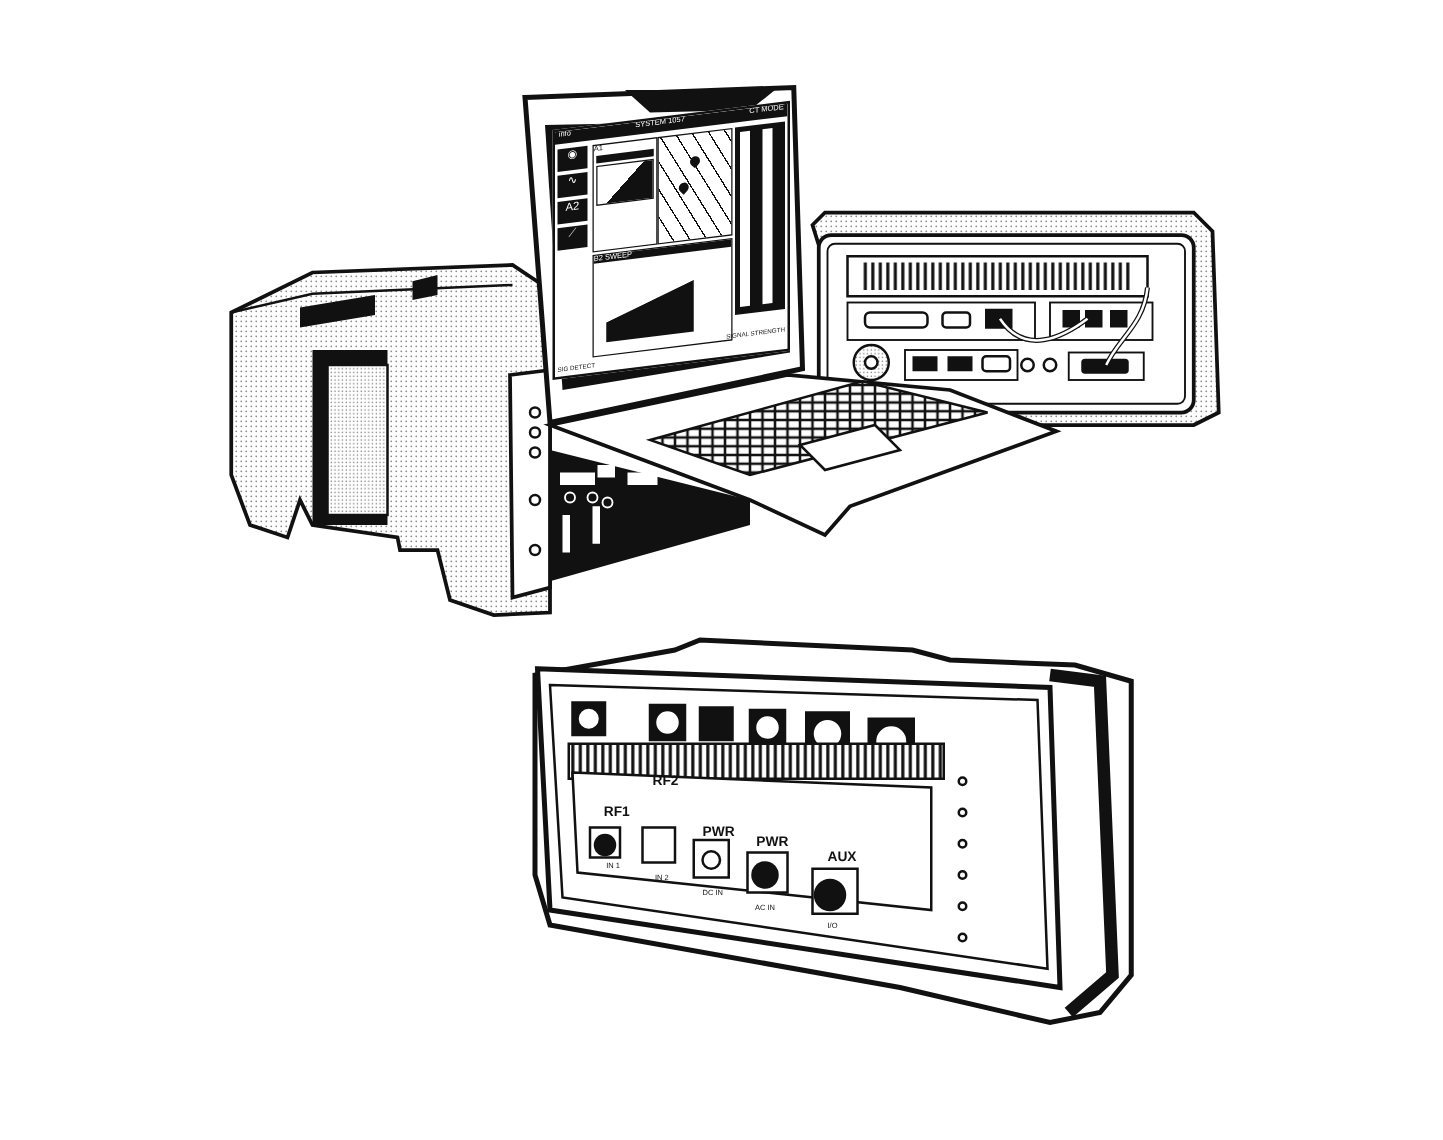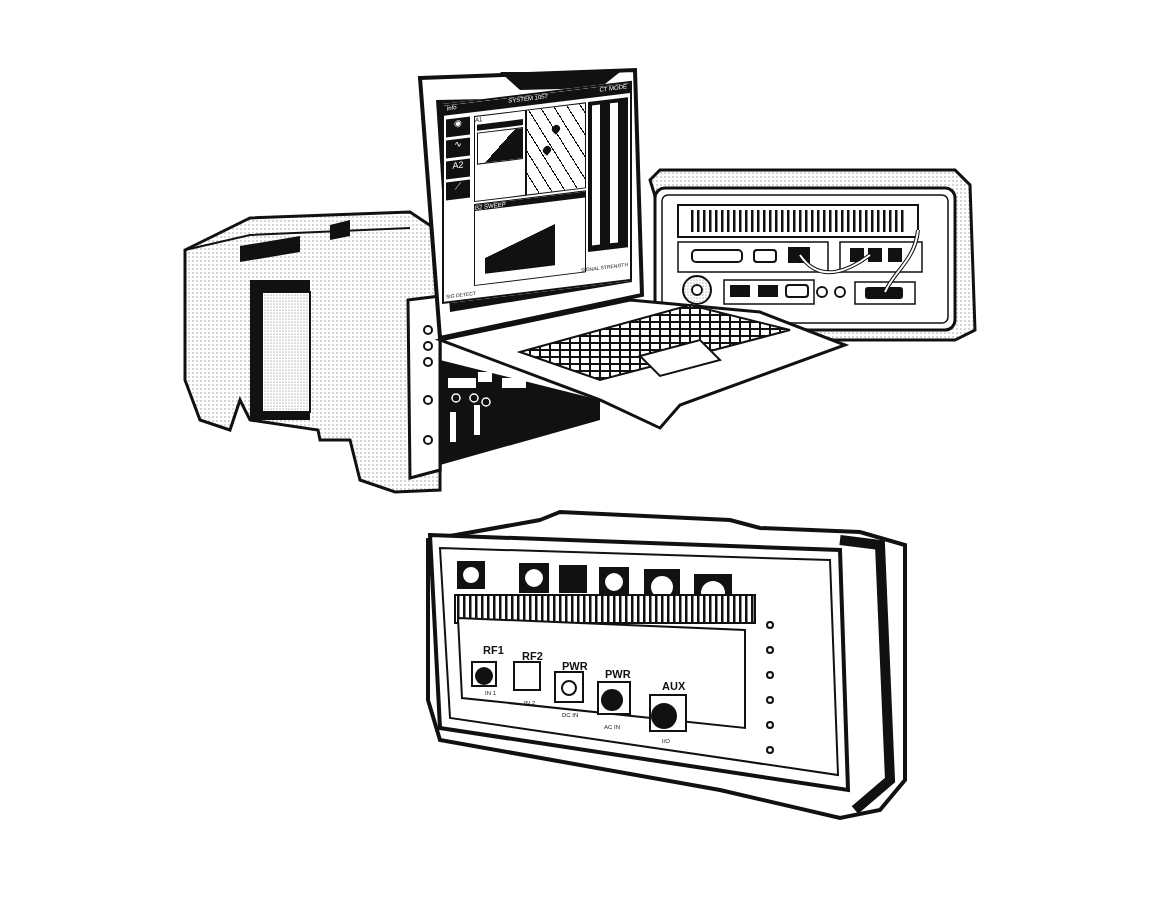--- a/index.html
+++ b/index.html
@@ -179,21 +179,21 @@
   <g fill="#fff" stroke="#111" stroke-width="2">
     <circle cx="770" cy="625" r="3"></circle>
         <circle cx="770" cy="650" r="3"></circle>
         <circle cx="770" cy="675" r="3"></circle>
     <circle cx="770" cy="700" r="3"></circle>
         <circle cx="770" cy="725" r="3"></circle>
         <circle cx="770" cy="750" r="3"></circle>
   </g>
 </svg>
   <span class="lbl" style="left:483px;top:644px;">RF1</span>
-  <span class="lbl" style="left:522px;top:650px;">RF2</span>
+  <span class="lbl" style="left:522px;top:619px;">RF2</span>
   <span class="lbl" style="left:562px;top:660px;">PWR</span>
   <span class="lbl" style="left:605px;top:668px;">PWR</span>
   <span class="lbl" style="left:662px;top:680px;text-align:right;">AUX</span>
   <span class="tiny" style="left:485px;top:690px;">IN 1</span>
   <span class="tiny" style="left:524px;top:700px;">IN 2</span>
   <span class="tiny" style="left:562px;top:712px;">DC IN</span>
   <span class="tiny" style="left:604px;top:724px;">AC IN</span>
   <span class="tiny" style="left:662px;top:738px;">I/O</span>
 </div>
 

